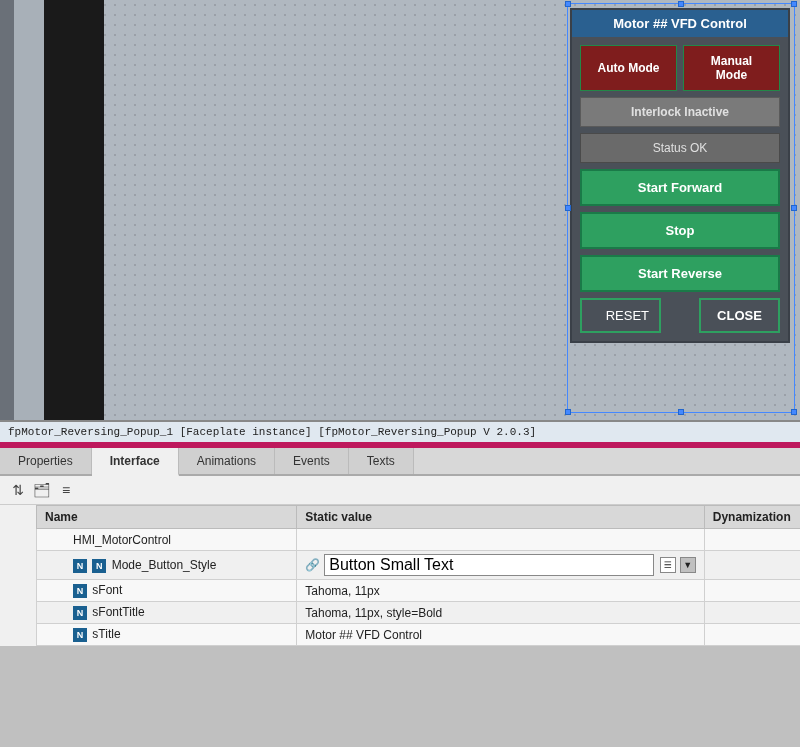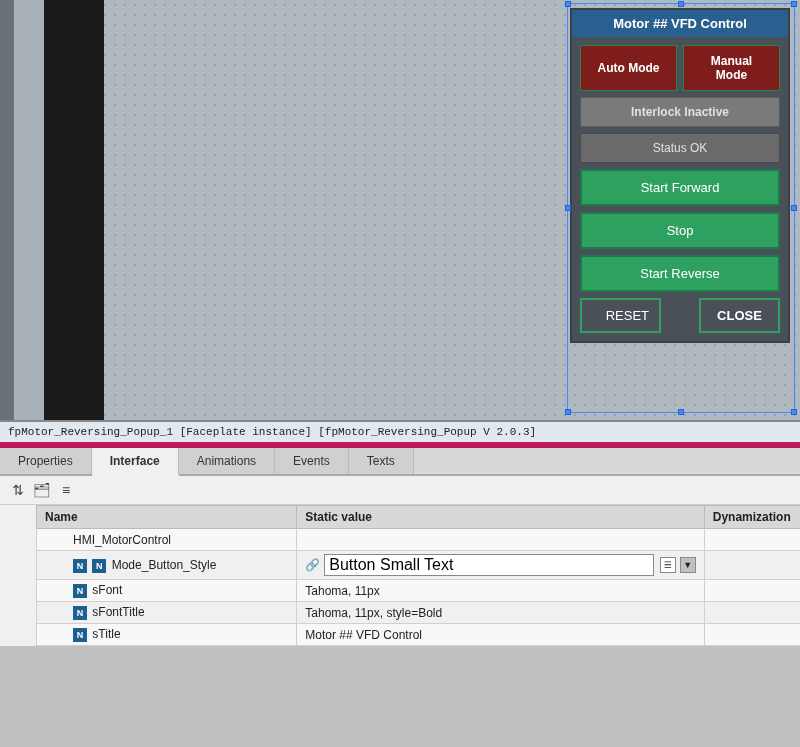--- a/index.html
+++ b/index.html
@@ -106,21 +106,21 @@
       text-align: center;
       width: 100%;
     }
 
     .btn-action {
       background: #2ea060;
       color: white;
       border: 2px solid #1a7a48;
       padding: 9px 10px;
       font-size: 13px;
-      font-weight: normal;
+      font-weight: bold;
       cursor: pointer;
       text-align: center;
       width: 100%;
     }
 
     .vfd-bottom-row {
       display: flex;
       gap: 6px;
     }
 

